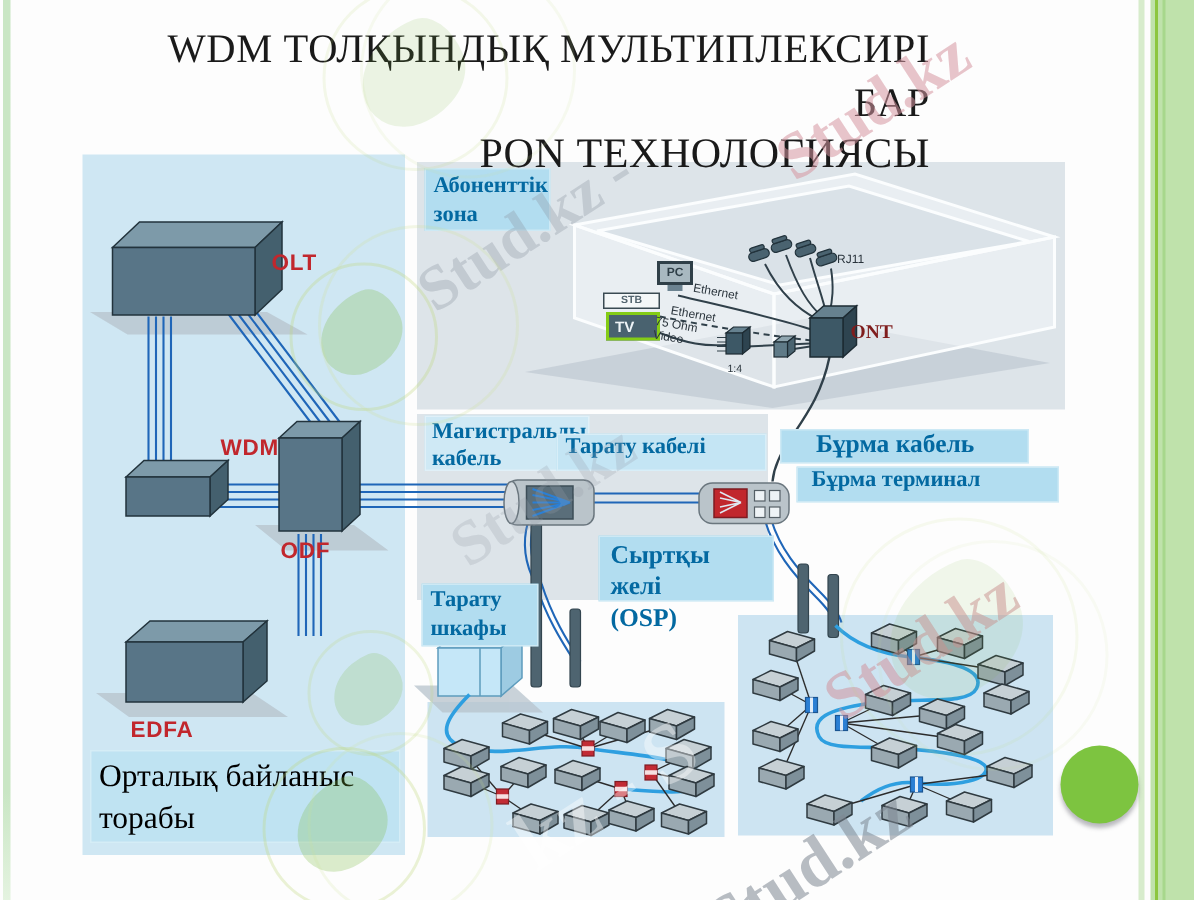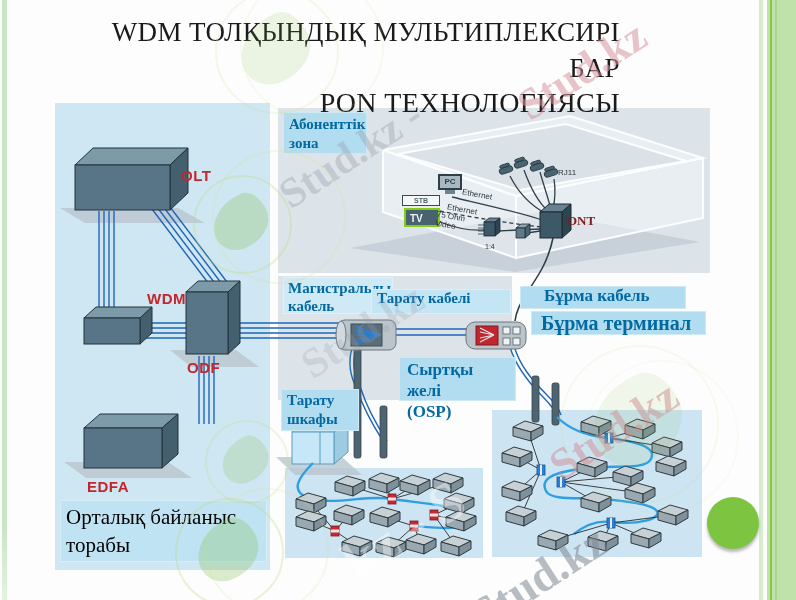--- a/index.html
+++ b/index.html
@@ -35,21 +35,21 @@
   #co-banner{left:60px;top:500px;width:207px;height:62px;font-size:21px;line-height:28px;
              padding:3px 6px;box-sizing:border-box;background:#bfe3f2;color:#000000;}
   #sz-banner{left:283px;top:112px;width:84px;height:42px;font-size:15px;font-weight:bold;
              line-height:19px;padding:3px 6px;box-sizing:border-box;}
   #feeder-banner{left:283px;top:277px;width:110px;height:37px;font-size:15px;font-weight:bold;
              line-height:18px;padding:2px 5px;box-sizing:border-box;background:#cfe9f5;}
   #dist-banner{left:371px;top:289px;width:140px;height:25px;font-size:15px;font-weight:bold;
              padding:1px 6px;box-sizing:border-box;background:#c4e5f4;}
   #dropcable-banner{left:520px;top:286px;width:166px;height:23px;font-size:17px;font-weight:bold;
              padding:0 24px;box-sizing:border-box;}
-  #dropterm-banner{left:531px;top:311px;width:175px;height:24px;font-size:20px;font-weight:bold;
+  #dropterm-banner{left:531px;top:311px;width:175px;height:24px;font-size:15px;font-weight:bold;
              padding:1px 10px;box-sizing:border-box;}
   #osp-banner{left:399px;top:357px;width:117px;height:44px;font-size:17px;font-weight:bold;
              line-height:21px;padding:2px 8px;box-sizing:border-box;}
   #cab-banner{left:281px;top:389px;width:78px;height:42px;font-size:15px;font-weight:bold;
              line-height:19px;padding:2px 6px;box-sizing:border-box;}
   #lbl-olt{left:181px;top:167px;} #lbl-wdm{left:119px;top:290px;margin-left:28px;}
   #lbl-odf{left:187px;top:359px;} #lbl-edfa{left:87px;top:478px;}
   #lbl-ont{left:567px;top:213px;font-family:"Liberation Serif",serif;font-weight:bold;
            font-size:13px;color:#7f1d1d;}
   .tiny{font-size:8px;color:#2a343c;line-height:9px;}

